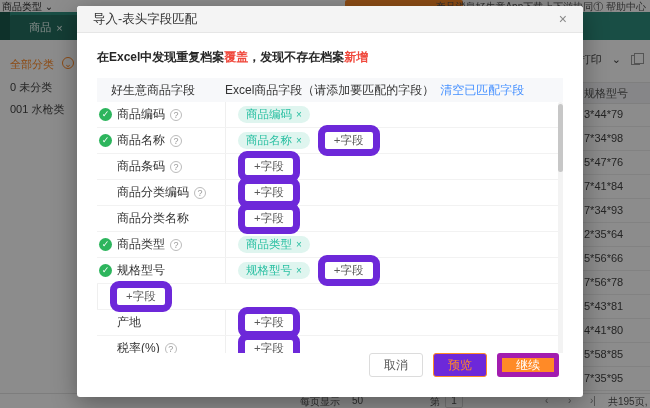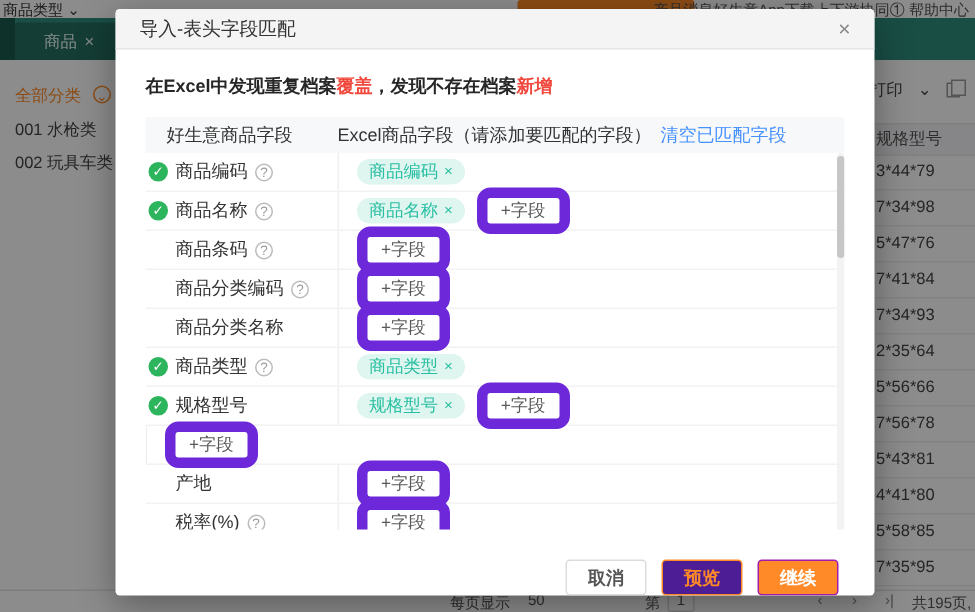--- a/index.html
+++ b/index.html
@@ -70,26 +70,26 @@
   .mlabel{font-size:12px;color:#333;white-space:nowrap;}
   .help{width:12px;height:12px;border:1px solid #bbb;border-radius:50%;color:#999;font-size:9px;line-height:11px;
     text-align:center;flex:0 0 auto;box-sizing:border-box;}
   .tag{height:17px;padding:0 8px;border-radius:9px;background:#dff5ef;color:#27bfa1;font-size:11.5px;
     display:flex;align-items:center;gap:4px;white-space:nowrap;}
   .tag .tact{font-size:10px;cursor:pointer;}
   .addf{height:17px;padding:0 9px;border-radius:9px;border:7px solid #6d28d9;background:#fff;color:#595959;
     font-size:11.5px;display:flex;align-items:center;white-space:nowrap;cursor:pointer;}
   .mscroll-track{position:absolute;right:0;top:0;width:5px;height:100%;background:#f3f3f3;border-radius:3px;}
   .mscroll-thumb{position:absolute;right:0;top:2px;width:5px;height:68px;background:#c7c7c7;border-radius:3px;}
-  .modal-footer{flex:0 0 auto;height:44px;display:flex;align-items:flex-end;justify-content:flex-end;gap:10px;
-    padding:0 24px;font-weight:bold;}
+  .modal-footer{flex:0 0 auto;height:44px;display:flex;align-items:flex-start;justify-content:flex-end;gap:10px;
+    padding:0 24px;}
   .btn{height:24px;padding:0 14px;border-radius:3px;font-size:12px;display:flex;align-items:center;cursor:pointer;box-sizing:border-box;}
   .btn-cancel{border:1px solid #dcdcdc;background:#fff;color:#555;}
-  .btn-preview{border:1px solid #ff8a27;background:#4c1d95;color:#ff8a27;}
-  .btn-continue{border:1px solid #a21caf;background:#ff8a27;color:#fff;}
+  .btn-preview{border:1px solid #ff8a27;background:#6d28d9;color:#ff8a27;}
+  .btn-continue{border:5px solid #a21caf;background:#ff8a27;color:#fff;}
 </style>
 </head>
 <body>
 
 <div class="stage">
 
   <div class="bg">
     <div class="bg-topbar">
       <span class="bg-company">商品类型 ⌄</span>
       <span class="bg-orange-btn"></span>
@@ -106,22 +106,22 @@
         <span>商品</span>
         <span>×</span>
       </span>
     </div>
     <div class="bg-sidebar">
       <div class="side-all">
         <span>全部分类</span>
         <span class="circ">⌄</span>
       </div>
       <div id="side-list">
+          <div class="side-item">0 未分类</div>
           <div class="side-item">001 水枪类</div>
-          <div class="side-item">002 玩具车类</div>
         </div>
     </div>
     <div class="bg-main">
       <div class="bg-toolbar">
         <span class="mini-ico"></span>
         <span>打印</span>
         <span>⌄</span>
         <span class="mini-copy"></span>
       </div>
       <div class="bg-colhead">

